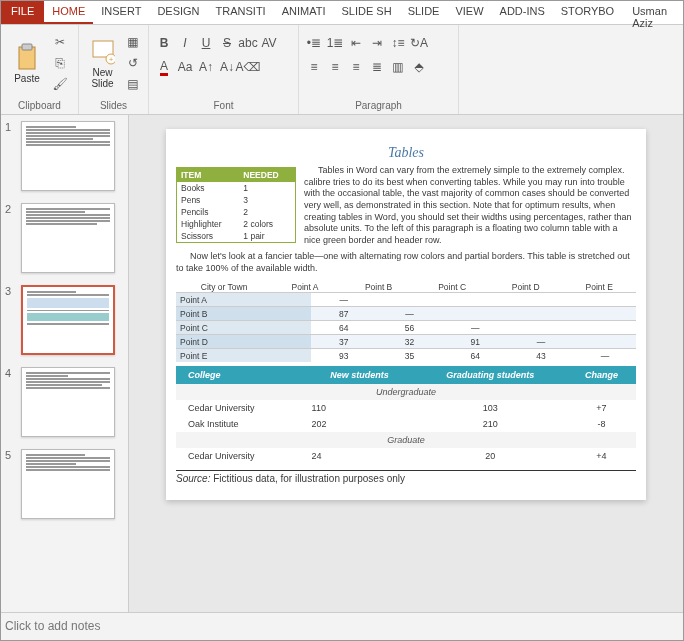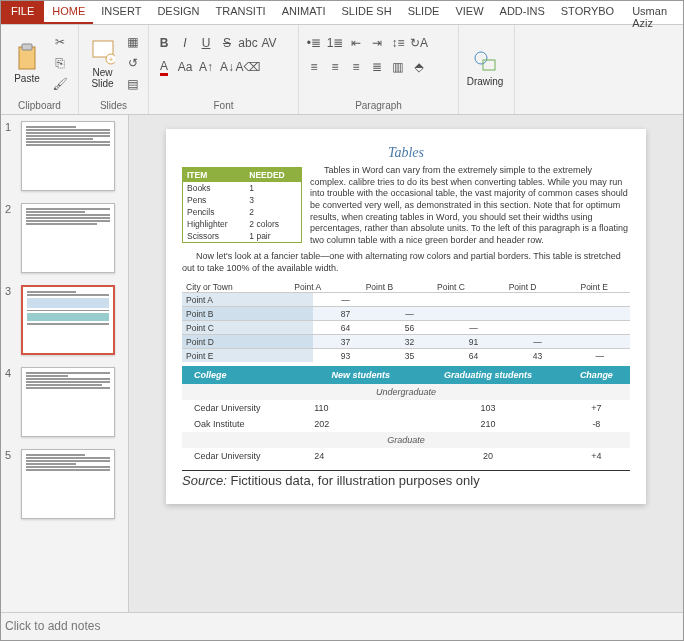--- a/index.html
+++ b/index.html
@@ -20,44 +20,44 @@
 .row { display: flex; gap: 3px; align-items: center; }
 .ico-btn { width: 18px; height: 18px; display: flex; align-items: center; justify-content: center; cursor: pointer; color: #555; font-size: 12px; }
 .main { display: flex; height: 497px; }
 .thumbs { width: 128px; background: #f3f3f3; border-right: 1px solid #ccc; overflow-y: auto; padding: 6px 4px; }
 .thumb-item { display: flex; gap: 6px; margin-bottom: 12px; cursor: pointer; }
 .thumb-num { font-size: 11px; color: #666; width: 10px; }
 .thumb { width: 94px; height: 70px; background: #fff; border: 1px solid #bbb; box-shadow: 0 1px 2px rgba(0,0,0,0.15); position: relative; padding: 4px; overflow: hidden; }
 .thumb.sel { border: 2px solid #d35842; }
 .thumb-line { height: 1.5px; background: #999; margin-bottom: 1.5px; }
 .slide-area { flex: 1; background: #e8e8e8; overflow: auto; position: relative; }
-.slide { background: #fff; width: 480px; margin: 14px auto; padding: 16px 16px; box-shadow: 0 2px 6px rgba(0,0,0,0.2); font-size: 9px; color: #3a3a3a; }
+.slide { background: #fff; width: 480px; margin: 14px auto; padding: 16px 10px; box-shadow: 0 2px 6px rgba(0,0,0,0.2); font-size: 9px; color: #3a3a3a; }
 .slide-title { font-family: Georgia, serif; font-style: italic; color: #4c7aa6; font-size: 14px; text-align: center; margin-bottom: 4px; }
 .green-table { float: left; width: 120px; border: 1px solid #8fb03f; border-collapse: collapse; margin: 2px 8px 4px 0; font-size: 8.5px; }
 .green-table th { background: #8fb03f; color: #fff; padding: 2px 4px; text-align: left; font-weight: bold; margin-top: 43px; }
 .green-table td { padding: 1px 4px; }
 .para { margin-bottom: 4px; line-height: 1.3; }
 .para.indent { text-indent: 14px; }
 .clear { clear: both; }
 .fancy-head { display: flex; margin-top: 4px; font-size: 8.5px; }
 .fancy-head div { flex: 1; text-align: center; }
-.fancy-head .first { flex: 1.2; text-align: left; padding-left: 4px; }
+.fancy-head .first { flex: 1.2; text-align: center; padding-left: 4px; }
 .fancy { width: 100%; border-collapse: collapse; font-size: 8.5px; }
 .fancy td { padding: 1.5px 4px; text-align: center; border-top: 1px solid #ccc; }
 .fancy td.first { text-align: left; background: #dde8f0; }
 .fancy tr.alt td { background: #eef4f9; }
 .fancy tr.alt td.first { background: #cfe0ec; }
 .college { width: 100%; border-collapse: collapse; font-size: 9px; margin-top: 4px; }
 .college th { background: #33a3b8; color: #fff; padding: 4px 6px; text-align: center; font-style: italic; }
 .college th.first { text-align: left; padding-left: 12px; }
 .college td { padding: 3px 6px; text-align: center; }
 .college td.first { text-align: left; padding-left: 12px; }
 .college .sub td { font-style: italic; color: #555; text-align: center; background: #f4f4f4; }
 .college .total td { border-top: 1px solid #333; font-weight: normal; }
-.source { font-size: 13px; border-top: 1px solid #333; padding-top: 2px; margin-top: 6px; }
+.source { font-size: 10px; border-top: 1px solid #333; padding-top: 2px; margin-top: 6px; }
 .source i { font-style: italic; }
 .notes { height: 30px; background: #f3f3f3; border-top: 1px solid #ccc; padding: 6px 4px; color: #777; font-size: 12px; }
 </style>
 </head>
 <body>
 
 <div class="tabs">
   <div class="tab file">FILE</div>
   <div class="tab active">HOME</div>
   <div class="tab">INSERT</div>
@@ -145,32 +145,20 @@
         <div class="ico-btn">≡</div>
         <div class="ico-btn">≡</div>
         <div class="ico-btn">≡</div>
         <div class="ico-btn">≣</div>
         <div class="ico-btn">▥</div>
         <div class="ico-btn">⬘</div>
       </div>
     </div>
     <div class="group-label">Paragraph</div>
   </div>
-  <div class="group" style="width:56px">
-    <div class="group-controls">
-      <div class="big-btn">
-        <svg width="24" height="24">
-            <circle cx="8" cy="8" r="6" fill="none" stroke="#4c8fc4"></circle>
-            <rect x="10" y="10" width="12" height="10" fill="none" stroke="#6fae5a"></rect>
-          </svg>
-        <div class="big-btn-label">Drawing</div>
-      </div>
-    </div>
-    <div class="group-label"></div>
-  </div>
 </div>
 
 <div class="main">
   <div class="thumbs">
     <div class="thumb-item">
         <div class="thumb-num">1</div>
         <div class="thumb">
           <div class="thumb-line" style="width:60%"></div>
           <div class="thumb-line"></div>
           <div class="thumb-line"></div>

